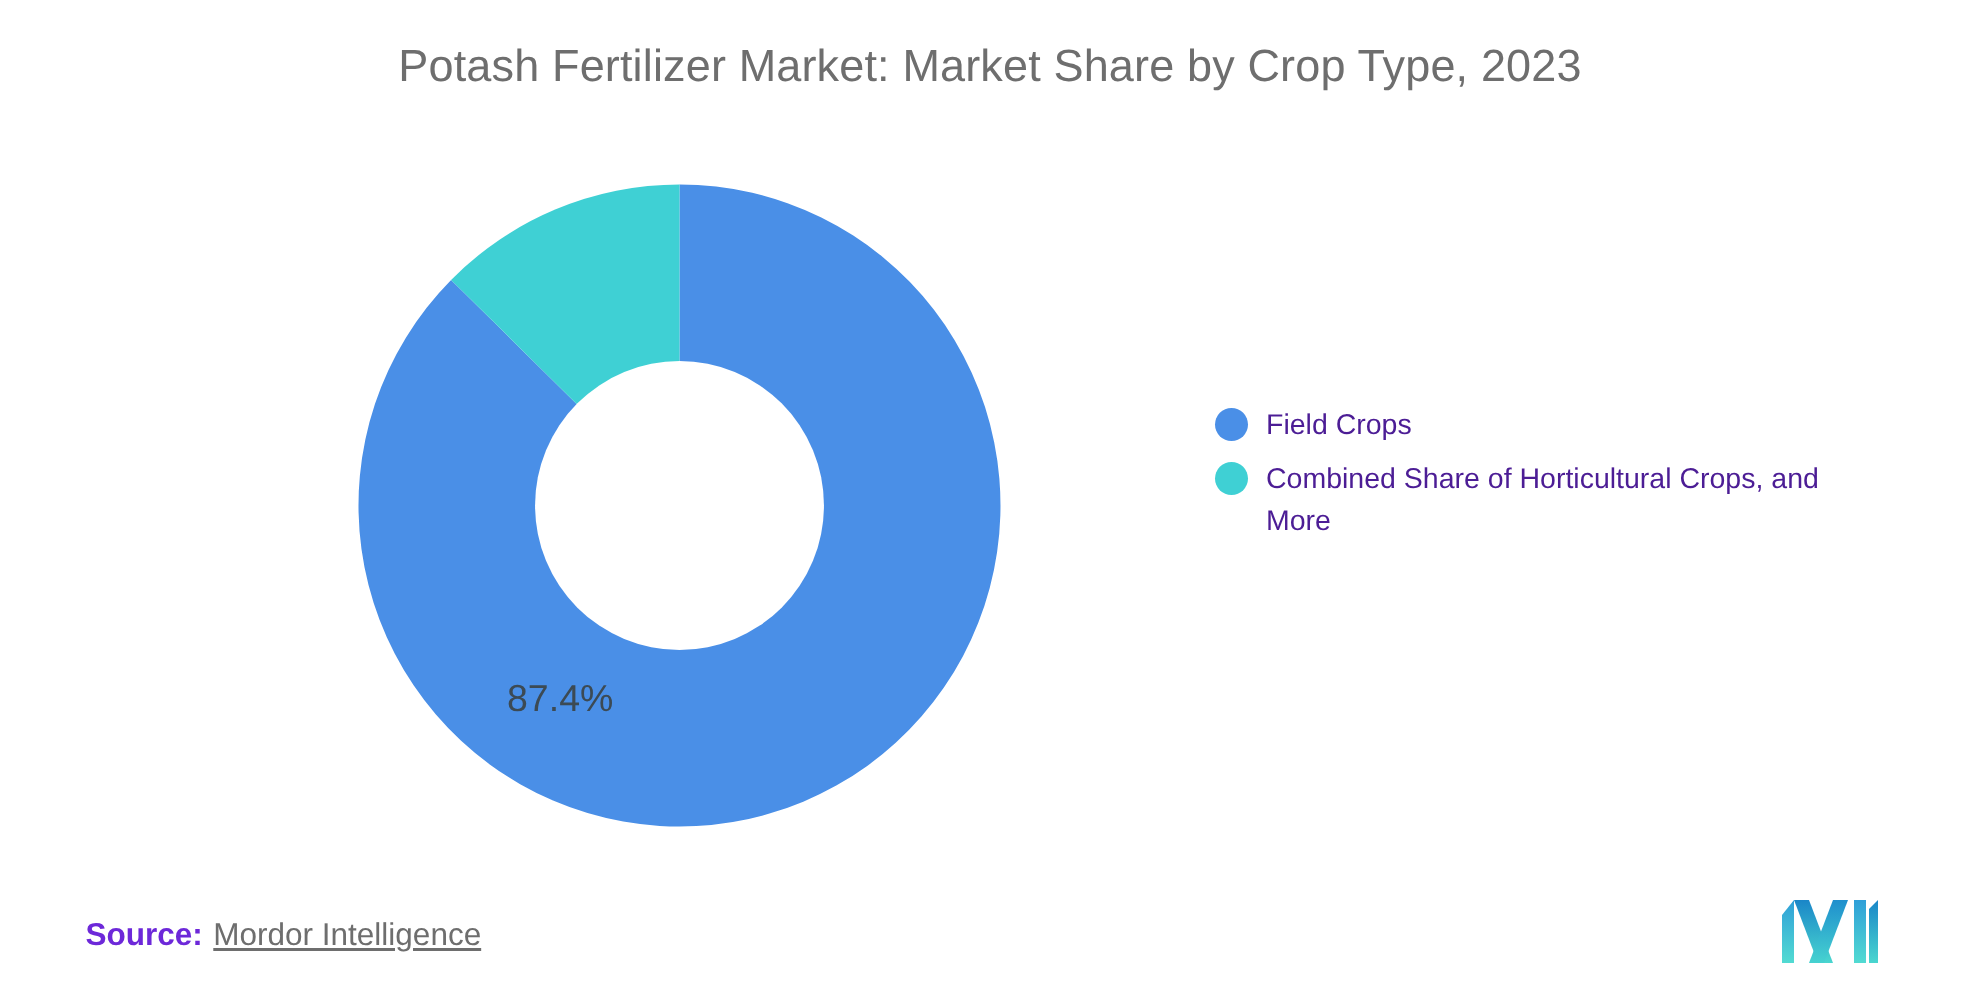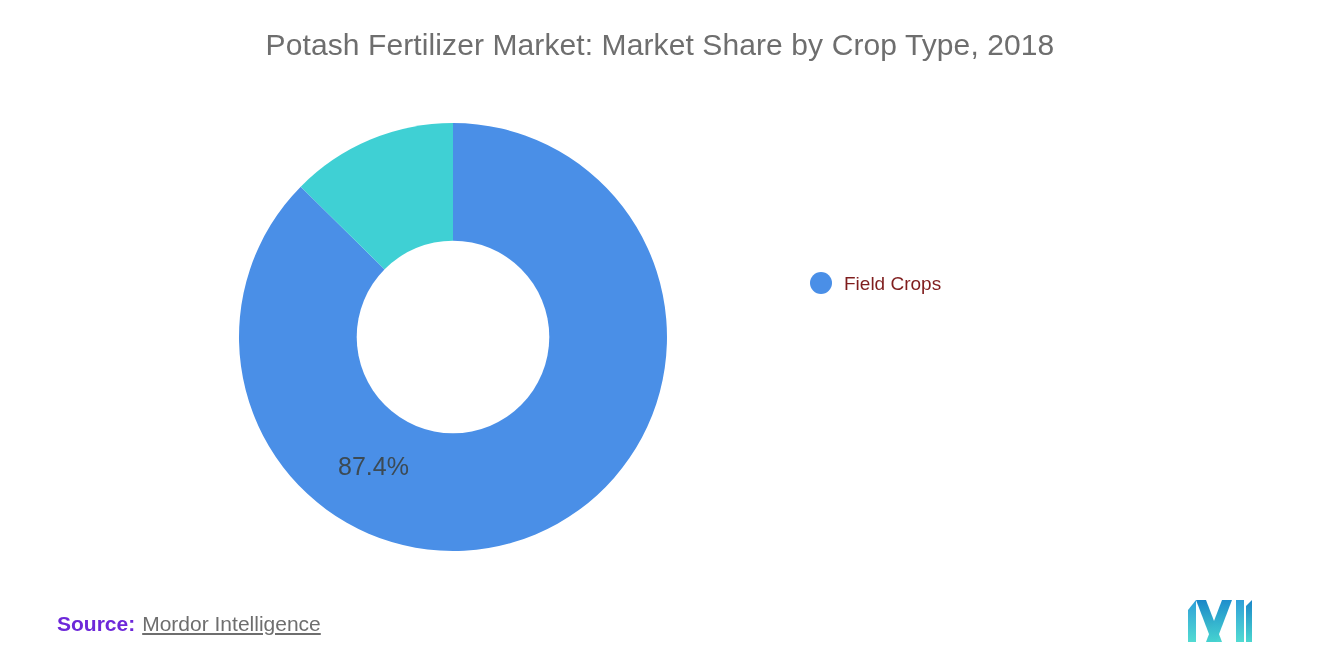--- a/index.html
+++ b/index.html
@@ -67,21 +67,21 @@
     width: 22px;
     height: 22px;
     border-radius: 50%;
     flex: 0 0 auto;
     margin-top: 2px;
   }
   .legend-label {
     margin-left: 12px;
     font-size: 19px;
     line-height: 28px;
-    color: #7f1d1d;
+    color: #4c1d95;
     max-width: 410px;
   }
 
   
   .source-line {
     position: absolute;
     left: 57px;
     top: 612px;
     font-size: 21px;
     color: #5a5a5a;
@@ -103,39 +103,43 @@
     left: 1186px;
     top: 598px;
     width: 68px;
     height: 46px;
   }
   .logo svg { display: block; }
 </style>
 </head>
 <body>
 
-<div class="chart-title">Potash Fertilizer Market: Market Share by Crop Type, 2018</div>
+<div class="chart-title">Potash Fertilizer Market: Market Share by Crop Type, 2023</div>
 
 <div class="donut-wrap">
   <svg class="donut-svg" viewBox="0 0 432 432" xmlns="http://www.w3.org/2000/svg">
 
     <path id="slice-0" d="M 216 216 L 216.00 2.00 A 214 214 0 1 1 63.73 65.63 Z" fill="#4a8fe7"></path>
 
     <path id="slice-1" d="M 216 216 L 63.73 65.63 A 214 214 0 0 1 216.00 2.00 Z" fill="#3fd0d4"></path>
 
     <circle cx="216" cy="216" r="96.3" fill="#ffffff"></circle>
   </svg>
 </div>
 
 <div class="slice-label">87.4%</div>
 
 <div class="legend">
   <div class="legend-item">
     <span class="legend-swatch" id="sw-0" style="background: rgb(74, 143, 231);"></span>
     <span class="legend-label">Field Crops</span>
+  </div>
+  <div class="legend-item">
+    <span class="legend-swatch" id="sw-1" style="background: rgb(63, 208, 212);"></span>
+    <span class="legend-label">Combined Share of Horticultural Crops, and More</span>
   </div>
 </div>
 
 <div class="source-line">
   <span class="source-key">Source:</span><span class="source-val">Mordor Intelligence</span>
 </div>
 
 <div class="logo">
   <svg width="68" height="46" viewBox="0 0 68 46" xmlns="http://www.w3.org/2000/svg">
     <defs>

